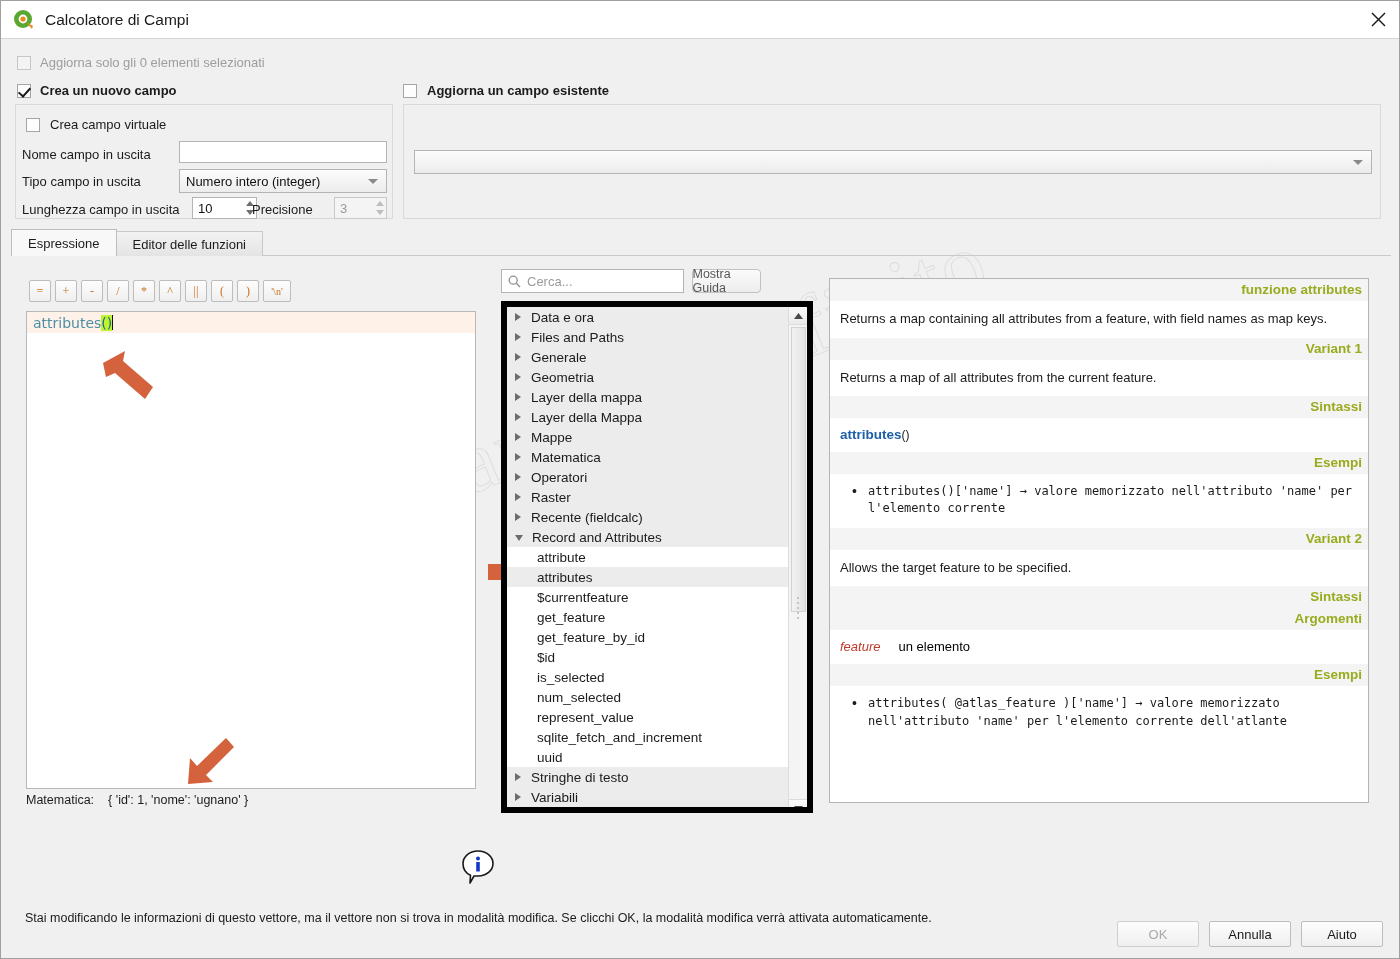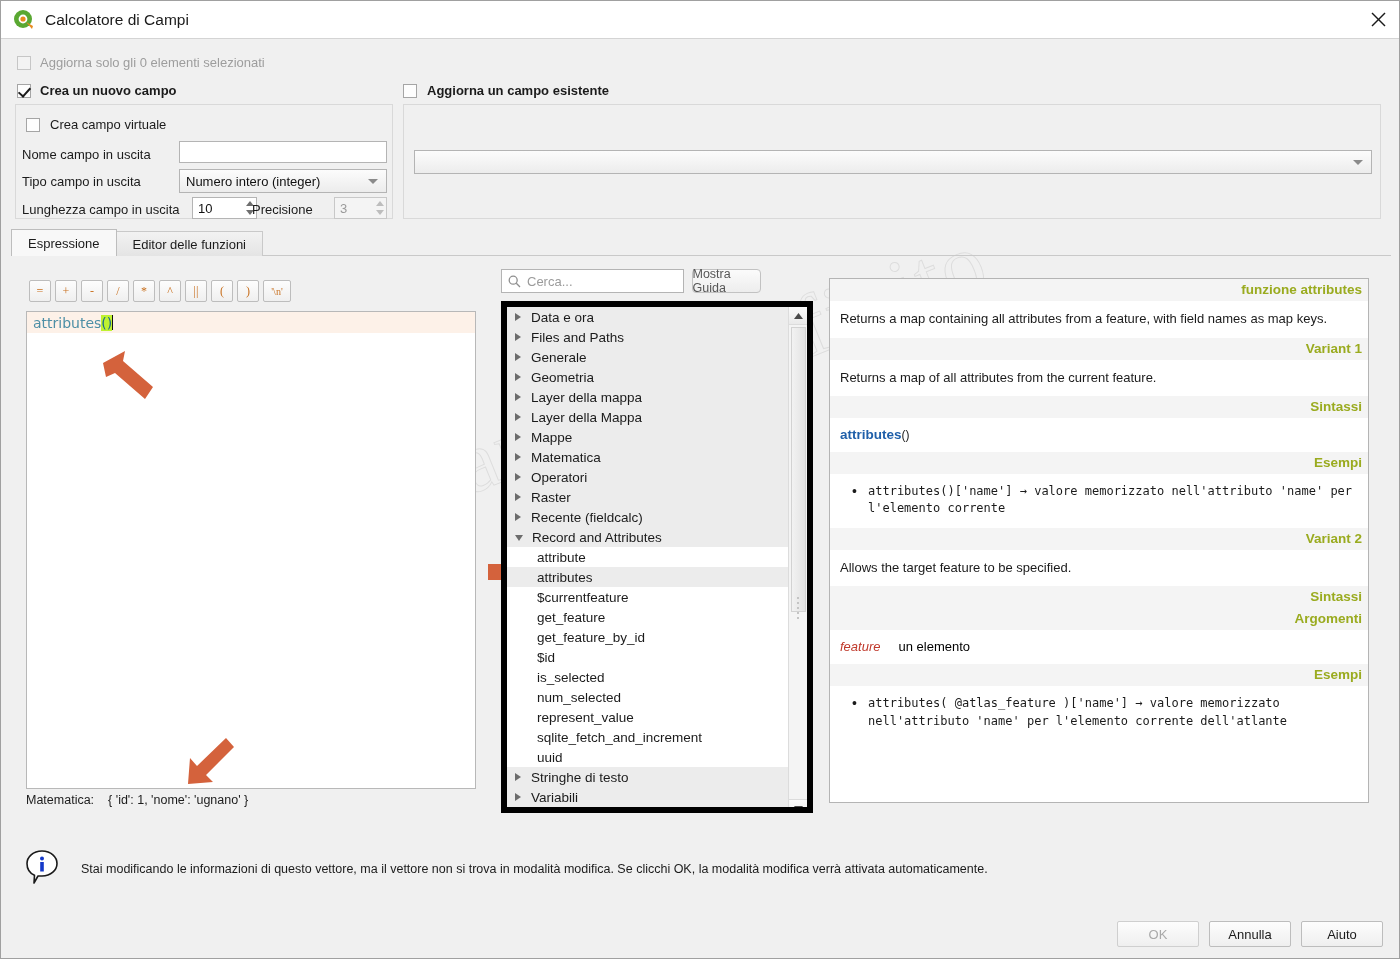--- a/index.html
+++ b/index.html
@@ -316,21 +316,21 @@
   }
   .h-ex::before {
     content: "\2022";
     position: absolute; left: 14px; top: 7px;
     font-family: "Liberation Sans", sans-serif; font-size: 14px;
   }
 
   
   #info-row {
     position: absolute; left: 24px; top: 848px;
-    display: flex; align-items: center; gap: 22px;
+    display: flex; align-items: center; gap: 22px; flex-direction: column;
   }
   #info-msg { font-size: 12.5px; color: #1b1b1b; }
 
   #btnrow {
     position: absolute; right: 16px; top: 920px;
     display: flex; gap: 10px;
   }
   .dbtn {
     width: 82px; height: 26px;
     border: 1px solid #bdbdbd;

